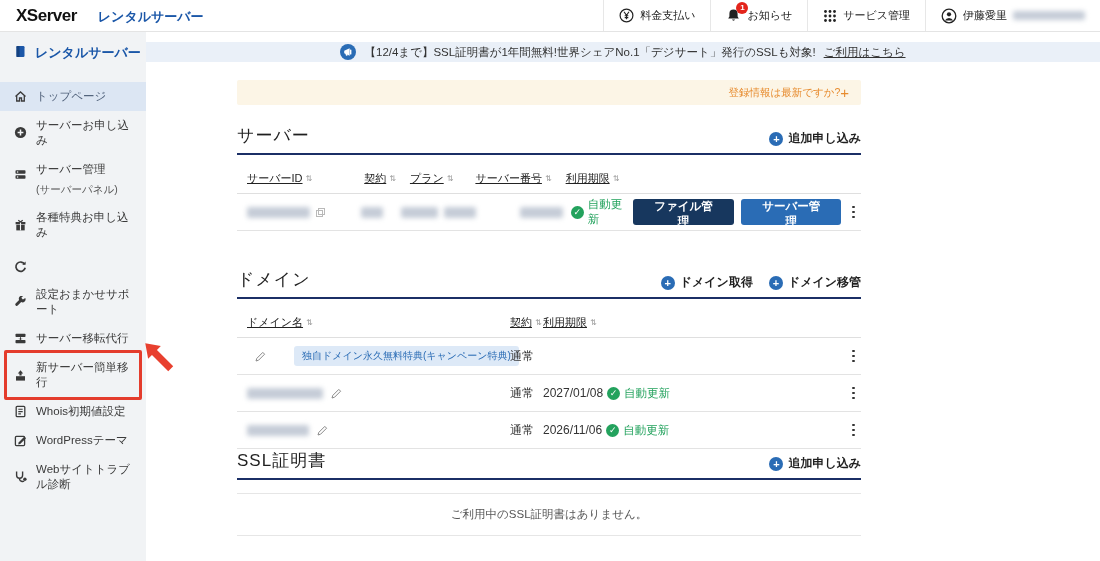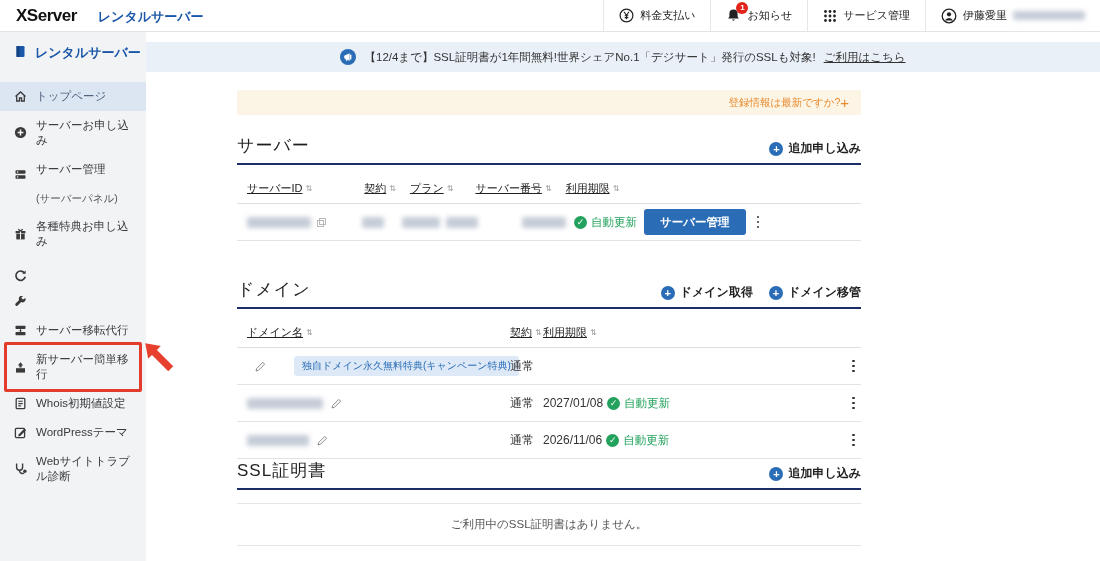--- a/index.html
+++ b/index.html
@@ -22,26 +22,26 @@
   .app-body { display:flex; height:529px; }
   .sidebar { position:relative; width:146px; background:#f1f3f5; flex:none; }
   .main { flex:1; background:#fff; position:relative; }
 
   
   .sb-title { display:flex; align-items:center; gap:8px; padding:12px 0 12px 14px; font-size:13px; font-weight:700; color:#1b57a8; }
   .sb-list { margin-top:8px; }
   .sb-item { position:relative; display:flex; align-items:center; gap:9px; padding:7px 6px 7px 14px; font-size:11.5px; color:#3a3a3a; cursor:pointer; line-height:1.3; }
   .sb-item.active { background:#dce6f3; color:#50617a; }
   .sb-item .sb-icon { flex:none; display:inline-flex; width:13px; }
-  .sb-sub { display:block; font-size:10.5px; color:#555; margin-top:15px; }
+  .sb-sub { display:block; font-size:10.5px; color:#555; margin-top:6px; }
   .hl-box { position:absolute; left:4px; right:4px; top:-3px; bottom:-3px; border:3px solid #e43c2c; border-radius:2px; pointer-events:none; }
   .annot-arrow { position:absolute; left:138px; top:334px; z-index:5; pointer-events:none; }
 
   
-  .notice { margin-top:10px; height:30px; background:#eaf0f8; display:flex; align-items:center; justify-content:center; gap:8px; font-size:11.5px; color:#333; }
+  .notice { margin-top:10px; height:20px; background:#eaf0f8; display:flex; align-items:center; justify-content:center; gap:8px; font-size:11.5px; color:#333; }
   .notice a { color:#333; text-decoration:underline; cursor:pointer; }
 
   
   .content { width:624px; margin-left:91px; }
   .accordion { margin-top:18px; height:25px; background:#fcf5e6; border-radius:2px; display:flex; align-items:center; padding:0 12px; cursor:pointer; }
   .accordion .q { flex:1; text-align:right; font-size:10.5px; color:#e78b2e; }
   .accordion .plus { color:#e78b2e; font-size:15px; font-weight:400; }
 
   .sec-head { display:flex; align-items:flex-end; justify-content:space-between; border-bottom:2px solid #1b2f66; padding-bottom:6px; }
   .sec-title { font-size:17px; font-weight:400; color:#1f1f1f; letter-spacing:1px; }
@@ -204,20 +204,21 @@
               </svg>
           </span>
         </div>
 
         <div class="sb-item">
           <span class="sb-icon">
             <svg width="13" height="13" viewBox="0 0 13 13">
                 <path d="M11.3 2 a3.1 3.1 0 0 1 -4.1 4.1 L3.7 9.6 a1.5 1.5 0 0 1 -2.1-2.1 L5.1 4 A3.1 3.1 0 0 1 9.2 -0.1 L7.3 1.8 l1.6 1.6 z" fill="#3a3a3a"></path>
               </svg>
           </span>
+          <span>設定おまかせサポート</span>
         </div>
 
         <div class="sb-item">
           <span class="sb-icon">
             <svg width="13" height="13" viewBox="0 0 13 13">
                 <rect x="1.5" y="1.8" width="10" height="3.2" rx="0.7" fill="#3a3a3a"></rect>
                 <rect x="1.5" y="8" width="10" height="3.2" rx="0.7" fill="#3a3a3a"></rect>
                 <path d="M6.5 5.2 v2.4 M5.3 6.6 l1.2 1.2 1.2-1.2" fill="none" stroke="#3a3a3a" stroke-width="1"></path>
               </svg>
           </span>
@@ -329,20 +330,21 @@
                 <rect x="0.5" y="2.5" width="6" height="6" fill="none" stroke="#666"></rect>
                 <rect x="2.5" y="0.5" width="6" height="6" fill="none" stroke="#666"></rect>
               </svg>
           </span>
           <span class="mask" style="width:22px;height:11px;margin-left:36px;"></span>
           <span class="mask" style="width:38px;height:11px;margin-left:18px;"></span>
           <span class="mask" style="width:32px;height:11px;margin-left:6px;"></span>
           <span class="mask" style="width:44px;height:11px;margin-left:44px;"></span>
           <span class="ok" style="margin-left:8px;">✓</span>
           <span class="renew">自動更新</span>
+          <button class="btn btn-navy" style="margin-left:auto;">ファイル管理</button>
           <button class="btn btn-blue" style="margin-left:7px;">サーバー管理</button>
           <span class="dots" style="margin-left:5px;">
               <i></i>
               <i></i>
               <i></i>
             </span>
         </div>
 
         <div class="sec-head" style="margin-top:37px;">
           <span class="sec-title">ドメイン</span>

